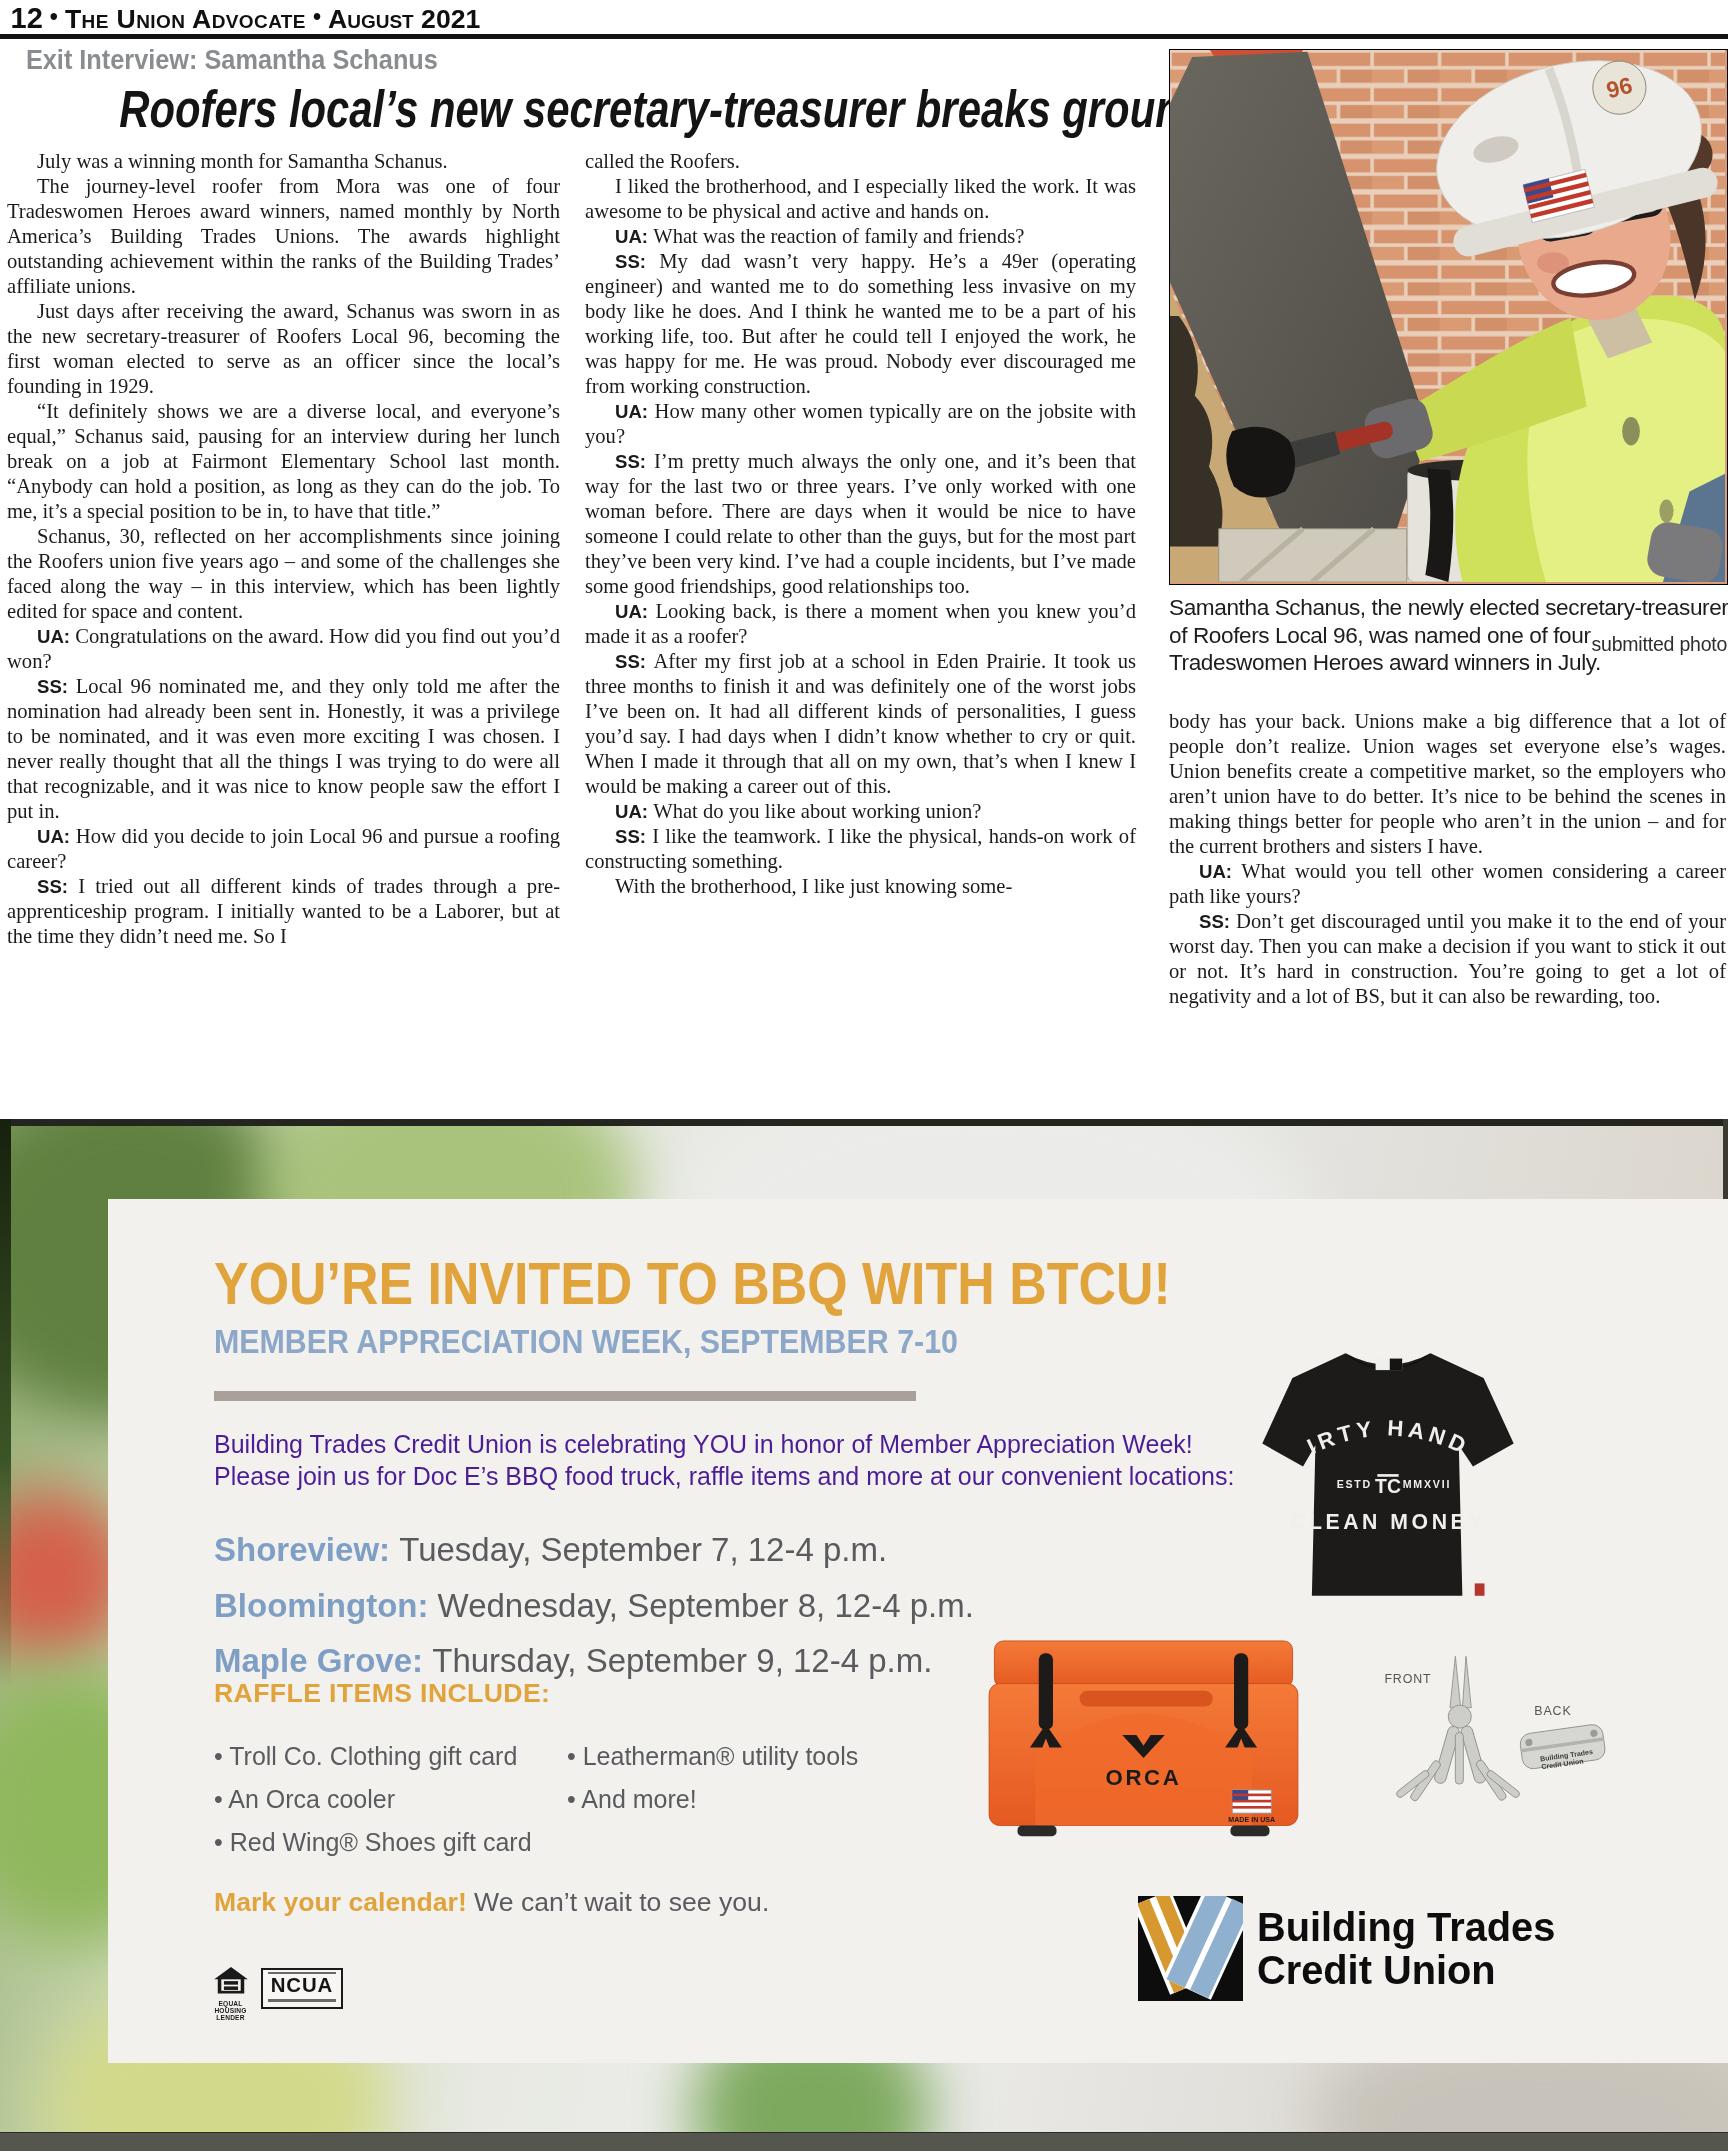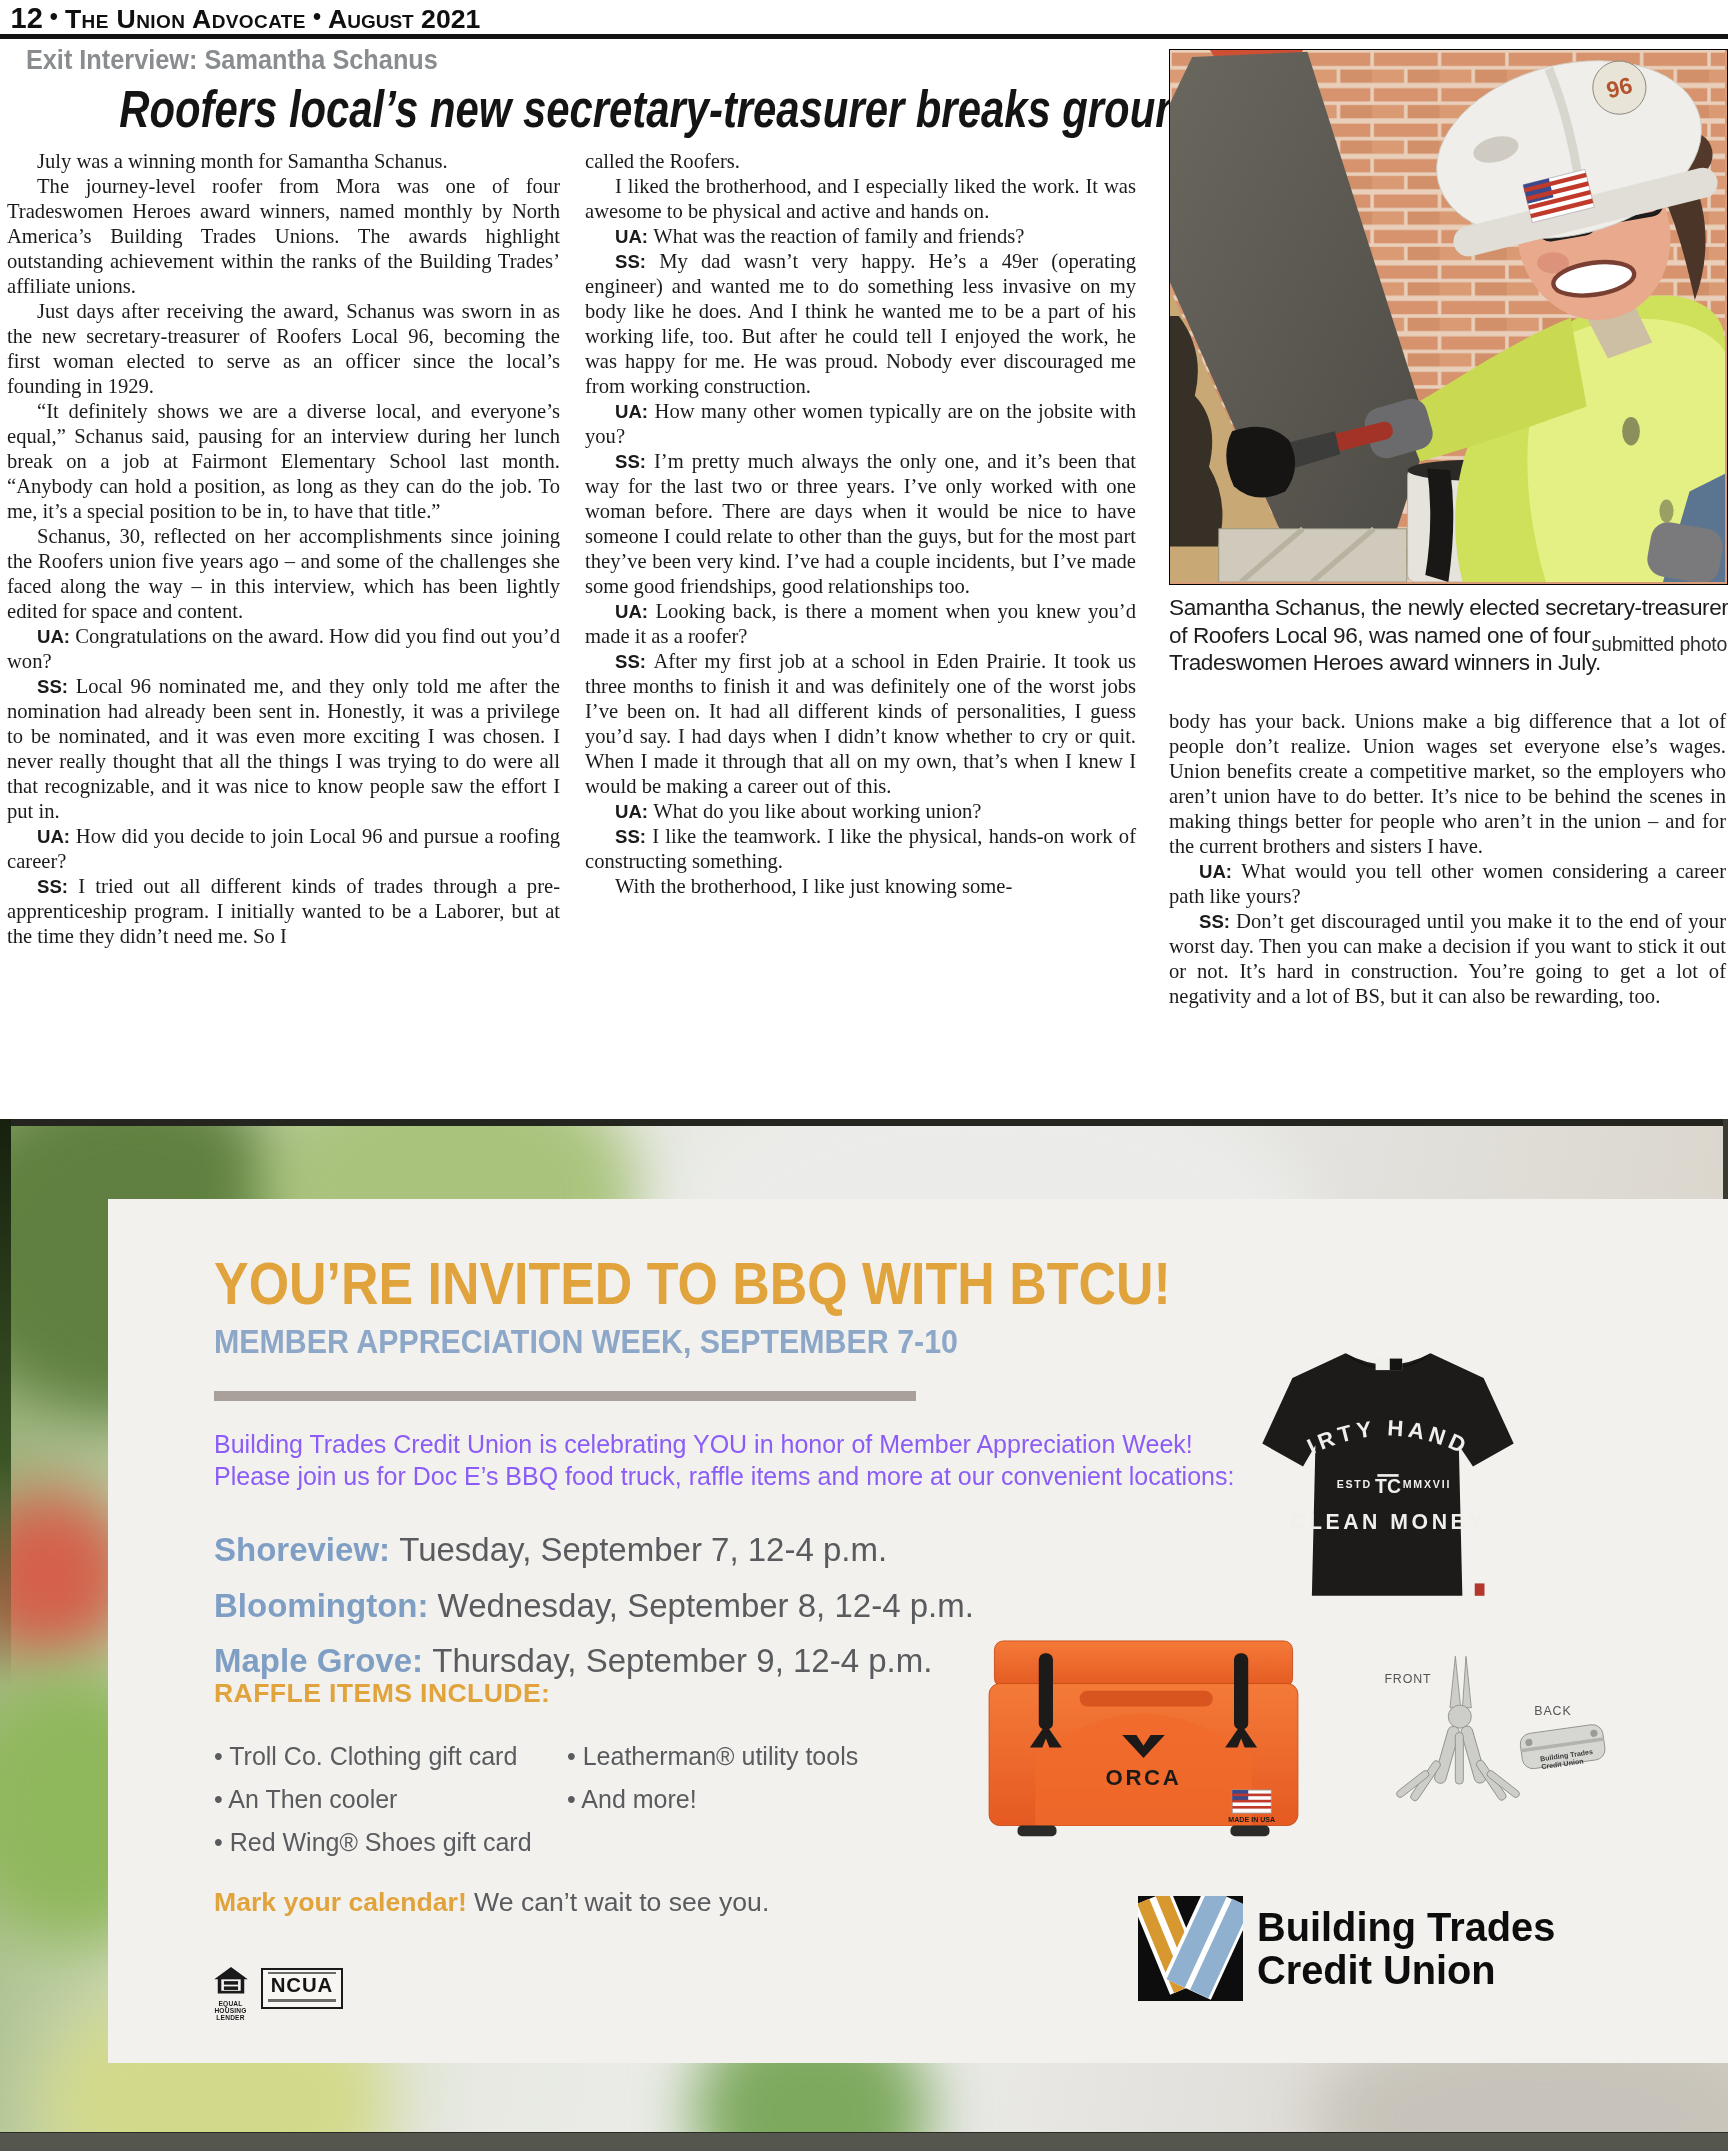--- a/index.html
+++ b/index.html
@@ -47,21 +47,21 @@
   .edge-bottom{position:absolute;left:0;top:1013px;width:1729px;height:19.5px;
                background:#55564e;border-top:1.8px solid #2c2d27;}
   
   .ad-card{position:absolute;left:108px;top:80px;width:1621px;height:864px;background:#f2f1ee;
            font-family:"Liberation Sans",sans-serif;}
   .ad-headline{position:absolute;left:106px;top:51px;font-weight:bold;font-size:59px;color:#e1a33b;}
   .ad-headline>span{display:inline-block;transform:scaleX(.88);transform-origin:left center;white-space:nowrap;}
   .ad-subhead{position:absolute;left:106px;top:124px;font-weight:bold;font-size:33px;color:#8ca7c7;}
   .ad-subhead>span{display:inline-block;transform:scaleX(.92);transform-origin:left center;white-space:nowrap;}
   .ad-divider{position:absolute;left:106px;top:192px;width:702px;height:9.8px;background:#a9a099;}
-  .ad-intro{position:absolute;left:106px;top:229px;width:1091px;font-size:25px;line-height:32px;color:#8b5cf6;}
+  .ad-intro{position:absolute;left:106px;top:229px;width:1091px;font-size:25px;line-height:32px;color:#4c1d95;}
   .ad-locations{position:absolute;left:106px;top:332px;font-size:33px;color:#5a5b5e;}
   .loc-line{margin-bottom:17.7px;white-space:nowrap;}
   .loc-label{font-weight:bold;color:#7e9ec4;}
   .ad-raffle-heading{position:absolute;left:106px;top:479px;font-weight:bold;font-size:26.6px;
                      color:#e1a33b;letter-spacing:0.4px;}
   .raffle-col{position:absolute;top:543px;width:381px;font-size:25px;color:#5a5b5e;}
   #raffle1{left:106px;}
   #raffle2{left:459px;}
   .bullet-line{margin-bottom:14px;white-space:nowrap;}
   .ad-calendar{position:absolute;left:106px;top:688px;font-size:26.6px;color:#5a5b5e;white-space:nowrap;}
@@ -226,21 +226,21 @@
         <div>Please join us for Doc E’s BBQ food truck, raffle items and more at our convenient locations:</div>
       </div>
       <div class="ad-locations">
           <div class="loc-line"><span class="loc-label">Shoreview: </span>Tuesday, September 7, 12-4 p.m.</div>
           <div class="loc-line"><span class="loc-label">Bloomington: </span>Wednesday, September 8, 12-4 p.m.</div>
           <div class="loc-line"><span class="loc-label">Maple Grove: </span>Thursday, September 9, 12-4 p.m.</div>
         </div>
       <div class="ad-raffle-heading">RAFFLE ITEMS INCLUDE:</div>
       <div class="raffle-col" id="raffle1">
           <div class="bullet-line">• Troll Co. Clothing gift card</div>
-          <div class="bullet-line">• An Then cooler</div>
+          <div class="bullet-line">• An Orca cooler</div>
           <div class="bullet-line">• Red Wing® Shoes gift card</div>
         </div>
       <div class="raffle-col" id="raffle2">
           <div class="bullet-line">• Leatherman® utility tools</div>
           <div class="bullet-line">• And more!</div>
         </div>
       <div class="ad-calendar">
         <span class="cal-bold">Mark your calendar!</span><span> We can’t wait to see you.</span>
       </div>
 

